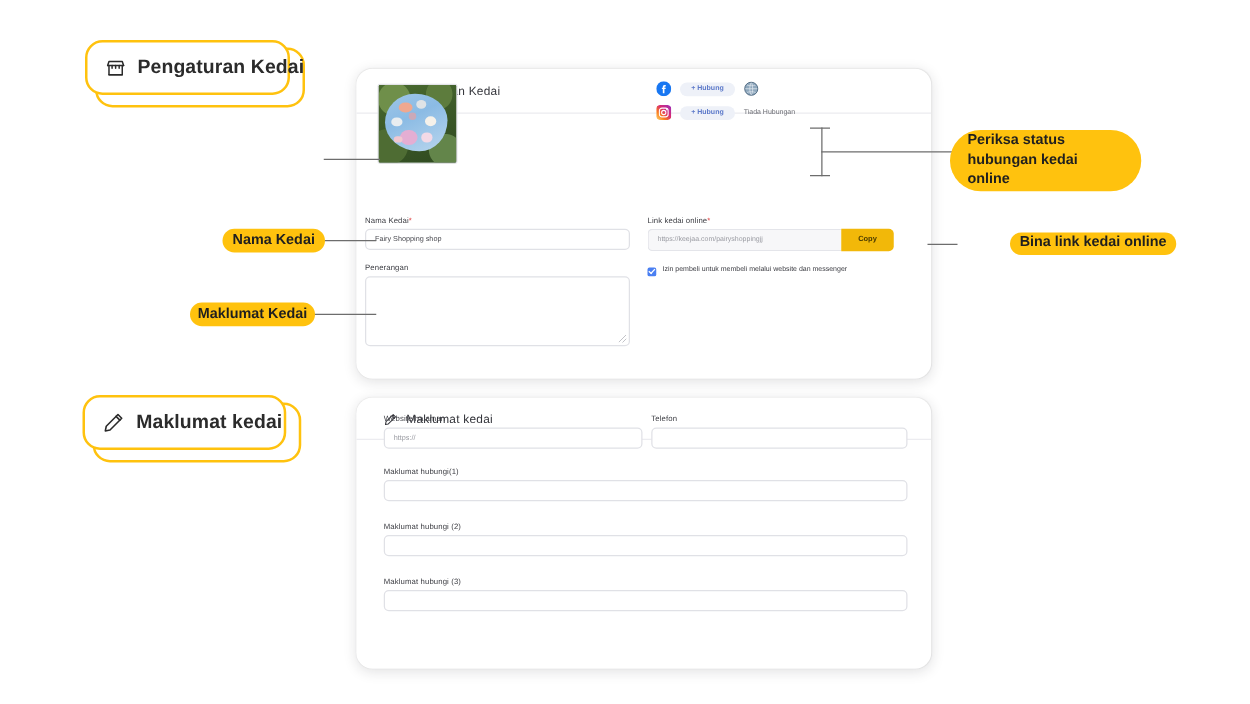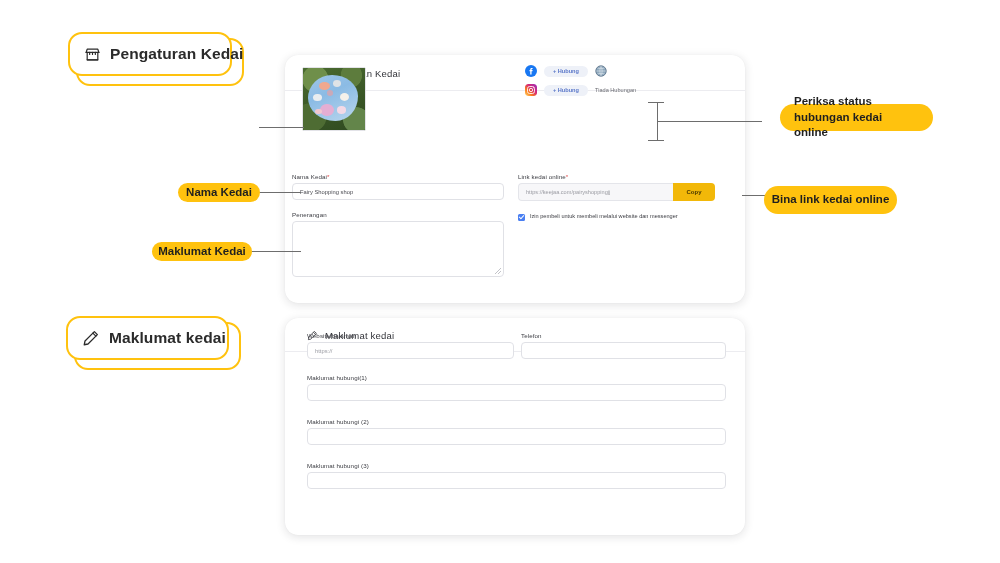--- a/index.html
+++ b/index.html
@@ -356,21 +356,21 @@
 
 
   <div class="pill" style="left:178px;top:183px;width:82px;height:19px;">
     <span>Nama Kedai</span>
   </div>
 
   <div class="pill" style="left:152px;top:242px;width:100px;height:19px;">
     <span>Maklumat Kedai</span>
   </div>
 
-  <div class="pill multi" style="left:780px;top:104px;width:153px;height:27px;">
+  <div class="pill multi" style="left:760px;top:104px;width:153px;height:49px;">
     <span>Periksa status hubungan kedai online</span>
   </div>
 
-  <div class="pill" style="left:764px;top:186px;width:133px;height:28px;">
+  <div class="pill" style="left:808px;top:186px;width:133px;height:18px;">
     <span>Bina link kedai online</span>
   </div>
 
 </div>
 
 </body></html>

